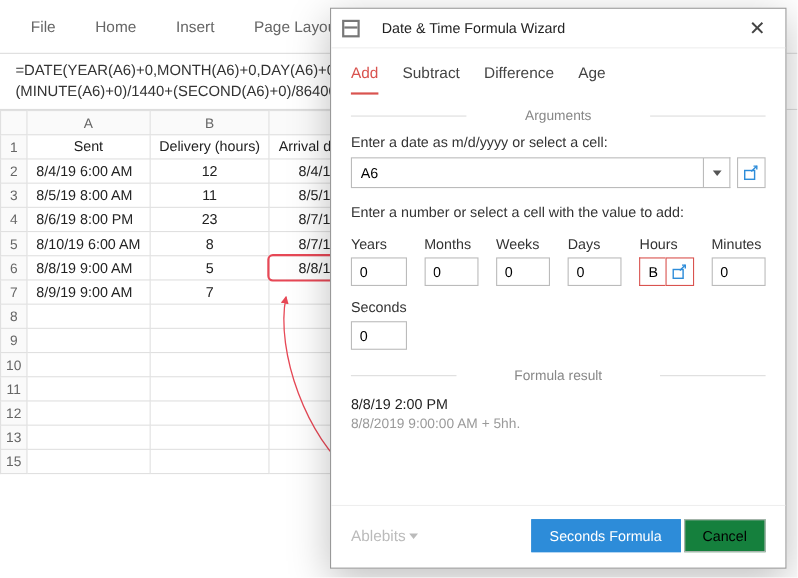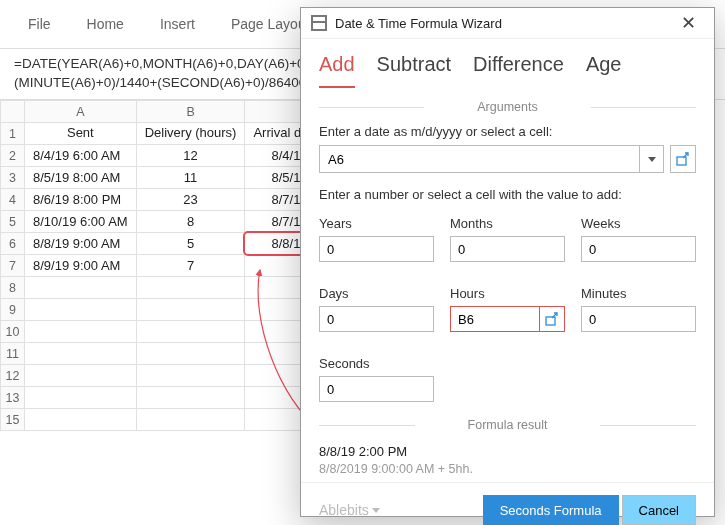--- a/index.html
+++ b/index.html
@@ -35,60 +35,60 @@
 
 
 .arrow-overlay { position: absolute; left: 0; top: 0; pointer-events: none; }
 
 
 .dialog {
   position: absolute; top: 7px; right: 10px; width: 415px; height: 510px;
   background: #fff; border: 1px solid #999; box-shadow: 0 10px 35px rgba(0,0,0,0.25);
   display: flex; flex-direction: column;
 }
-.dlg-title { display: flex; align-items: center; height: 36px; padding: 0 10px; font-size: 13px; color: #222; border-bottom: 1px solid #eee; }
+.dlg-title { display: flex; align-items: center; height: 36px; padding: 0 10px; font-size: 13px; color: #222; border-bottom: 1px solid #eee; gap: 12px; }
 .dlg-title .ico { width: 16px; height: 16px; background: #777; margin-right: 8px; position: relative; }
 .dlg-title .ico::before { content: ""; position: absolute; inset: 2px; background: #fff; }
 .dlg-title .ico::after { content: ""; position: absolute; left: 2px; top: 6px; right: 2px; height: 2px; background: #777; }
 .dlg-title .close { margin-left: auto; font-size: 18px; color: #444; cursor: pointer; padding: 4px 8px; }
 
-.dlg-tabs { display: flex; gap: 22px; padding: 8px 18px 0; font-size: 20px; color: #444; }
+.dlg-tabs { display: flex; gap: 22px; padding: 8px 18px 0; font-size: 14px; color: #444; }
 .dlg-tabs .ttab { padding: 6px 0 10px; cursor: pointer; }
 .dlg-tabs .ttab.active { color: #d9534f; border-bottom: 2px solid #d9534f; }
 
 .section-label { display: flex; align-items: center; margin: 12px 18px 6px; gap: 41px; }
 .section-label .ln { flex: 1; height: 1px; background: #ddd; }
 .section-label .txt { padding: 0 12px; color: #888; font-size: 12.5px; }
 
 .field-block { padding: 4px 18px; }
 .field-label { font-size: 13px; color: #333; margin-bottom: 6px; }
 .cellref { display: flex; align-items: stretch; height: 28px; }
 .cellref input { flex: 1; border: 1px solid #bbb; padding: 0 8px; font-size: 13px; min-width: 0; }
 .cellref .dd { width: 24px; border: 1px solid #bbb; border-left: none; display: flex; align-items: center; justify-content: center; cursor: pointer; background: #fff; }
 .cellref .pick { width: 26px; margin-left: 6px; border: 1px solid #bbb; display: flex; align-items: center; justify-content: center; cursor: pointer; background: #fff; }
 .chev { width: 0; height: 0; border-left: 4px solid transparent; border-right: 4px solid transparent; border-top: 5px solid #555; }
 .pick svg { display: block; }
 
-.num-grid { display: grid; grid-template-columns: repeat(3, 1fr); gap: 24px 16px; padding: 4px 18px; }
+.num-grid { display: grid; grid-template-columns: repeat(6, 1fr); gap: 12px 16px; padding: 4px 18px; }
 .num-field .nlabel { font-size: 13px; color: #333; margin-bottom: 5px; }
 .num-field input { width: 100%; height: 26px; border: 1px solid #bbb; padding: 0 7px; font-size: 13px; }
 .num-field.hour { display: flex; flex-direction: column; }
 .num-field.hour .hrow { display: flex; height: 26px; }
 .num-field.hour .hrow input { border: 1px solid #d9534f; border-right: none; flex: 1; min-width: 0; }
 .num-field.hour .hrow .pick { width: 26px; border: 1px solid #d9534f; display: flex; align-items: center; justify-content: center; background: #fff; }
 
 .result { padding: 6px 18px; font-size: 13px; }
 .result .r1 { color: #222; margin-bottom: 3px; }
 .result .r2 { color: #9a9a9a; font-size: 12.5px; }
 
 .dlg-footer { margin-top: auto; display: flex; align-items: center; padding: 12px 18px 14px; border-top: 1px solid #eee; gap: 3px; }
 .brand { color: #bbb; font-size: 14px; display: flex; align-items: center; gap: 3px; }
 .brand .chev2 { width: 0; height: 0; border-left: 4px solid transparent; border-right: 4px solid transparent; border-top: 5px solid #bbb; }
 .dlg-footer .sp { flex: 1; }
-.btn { height: 30px; padding: 0 16px; font-size: 13px; cursor: pointer; border: 1px solid #bbb; background: #7dd3fc; display: flex; align-items: center; }
+.btn { height: 30px; padding: 0 16px; font-size: 13px; cursor: pointer; border: 1px solid #bbb; background: #15803d; display: flex; align-items: center; }
 .btn.primary { background: #2d8cd9; border-color: #2d8cd9; color: #fff; }
 </style>
 </head>
 <body>
 
 <div class="ribbon">
   <div class="tab">File</div>
   <div class="tab">Home</div>
   <div class="tab">Insert</div>
   <div class="tab">Page Layout</div>

